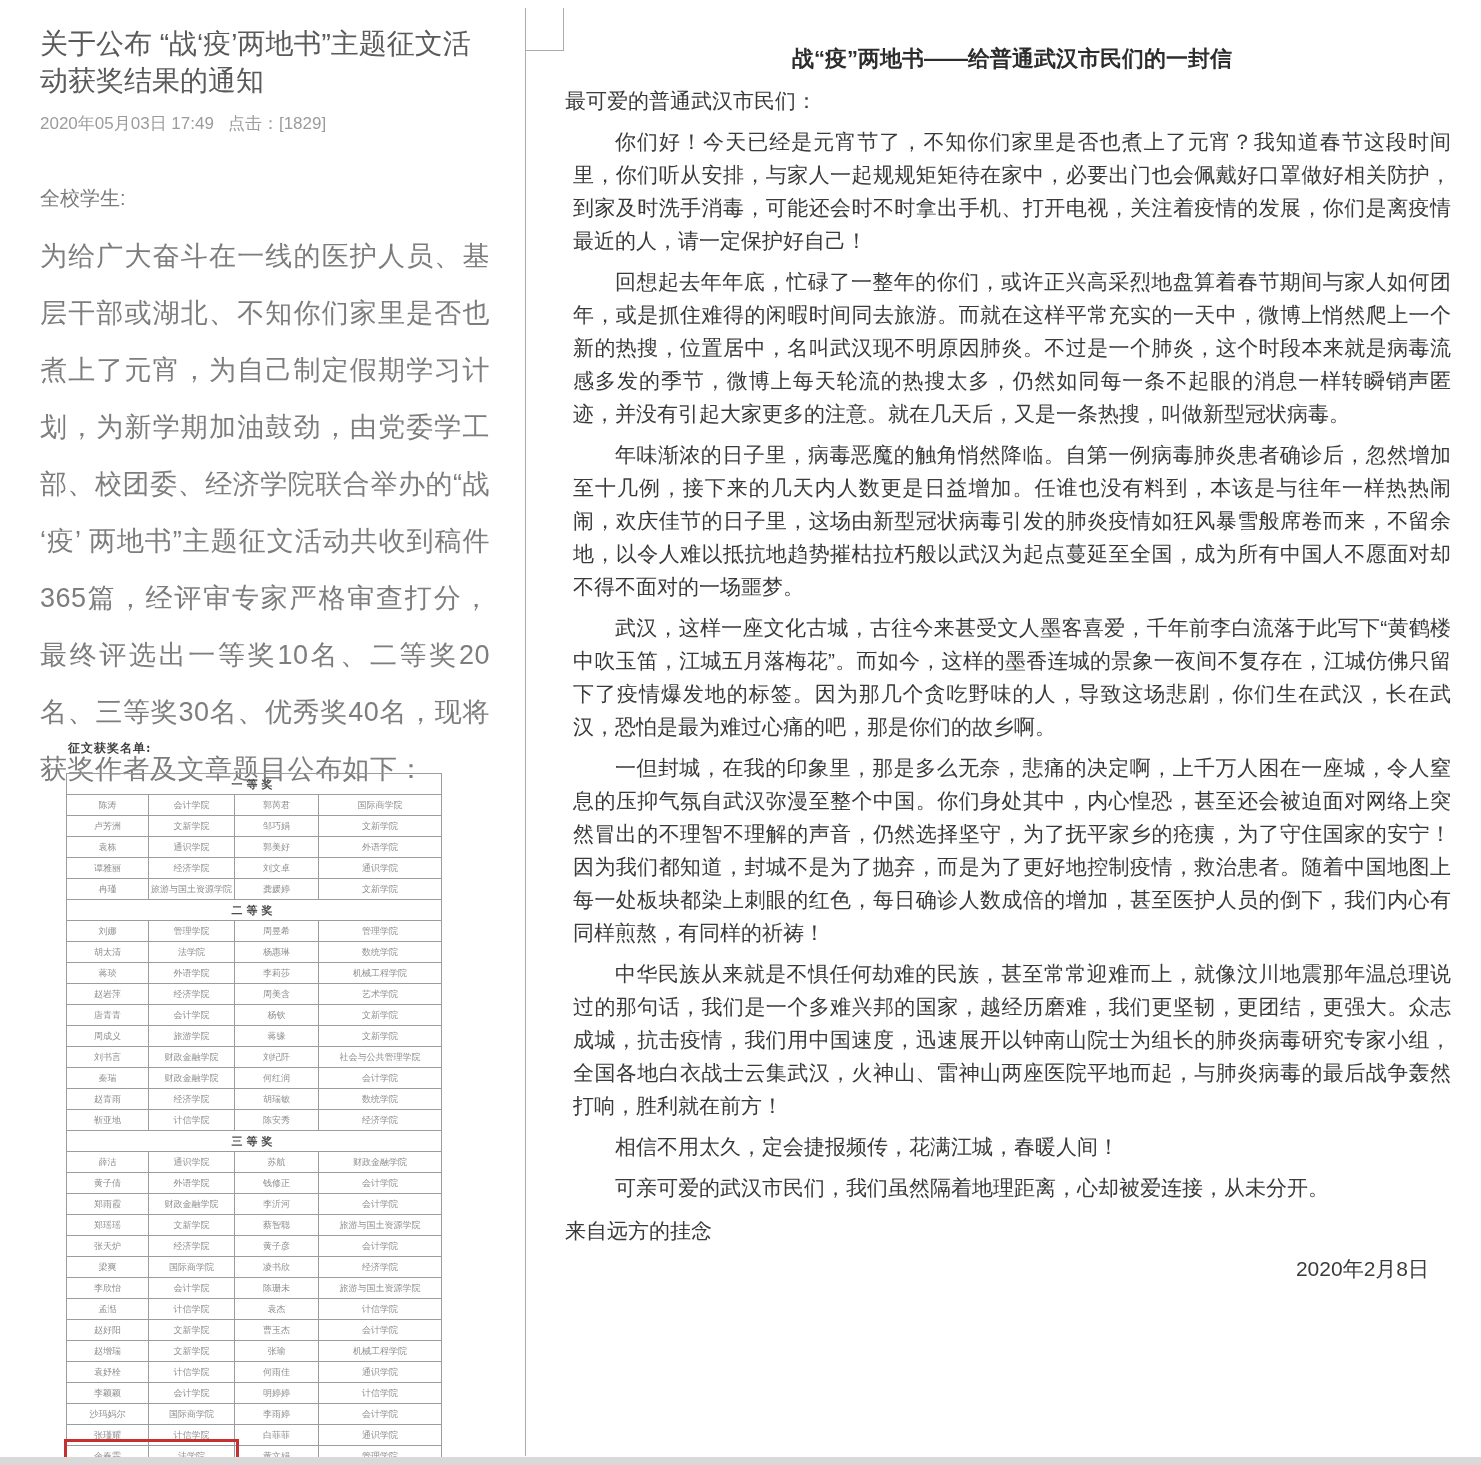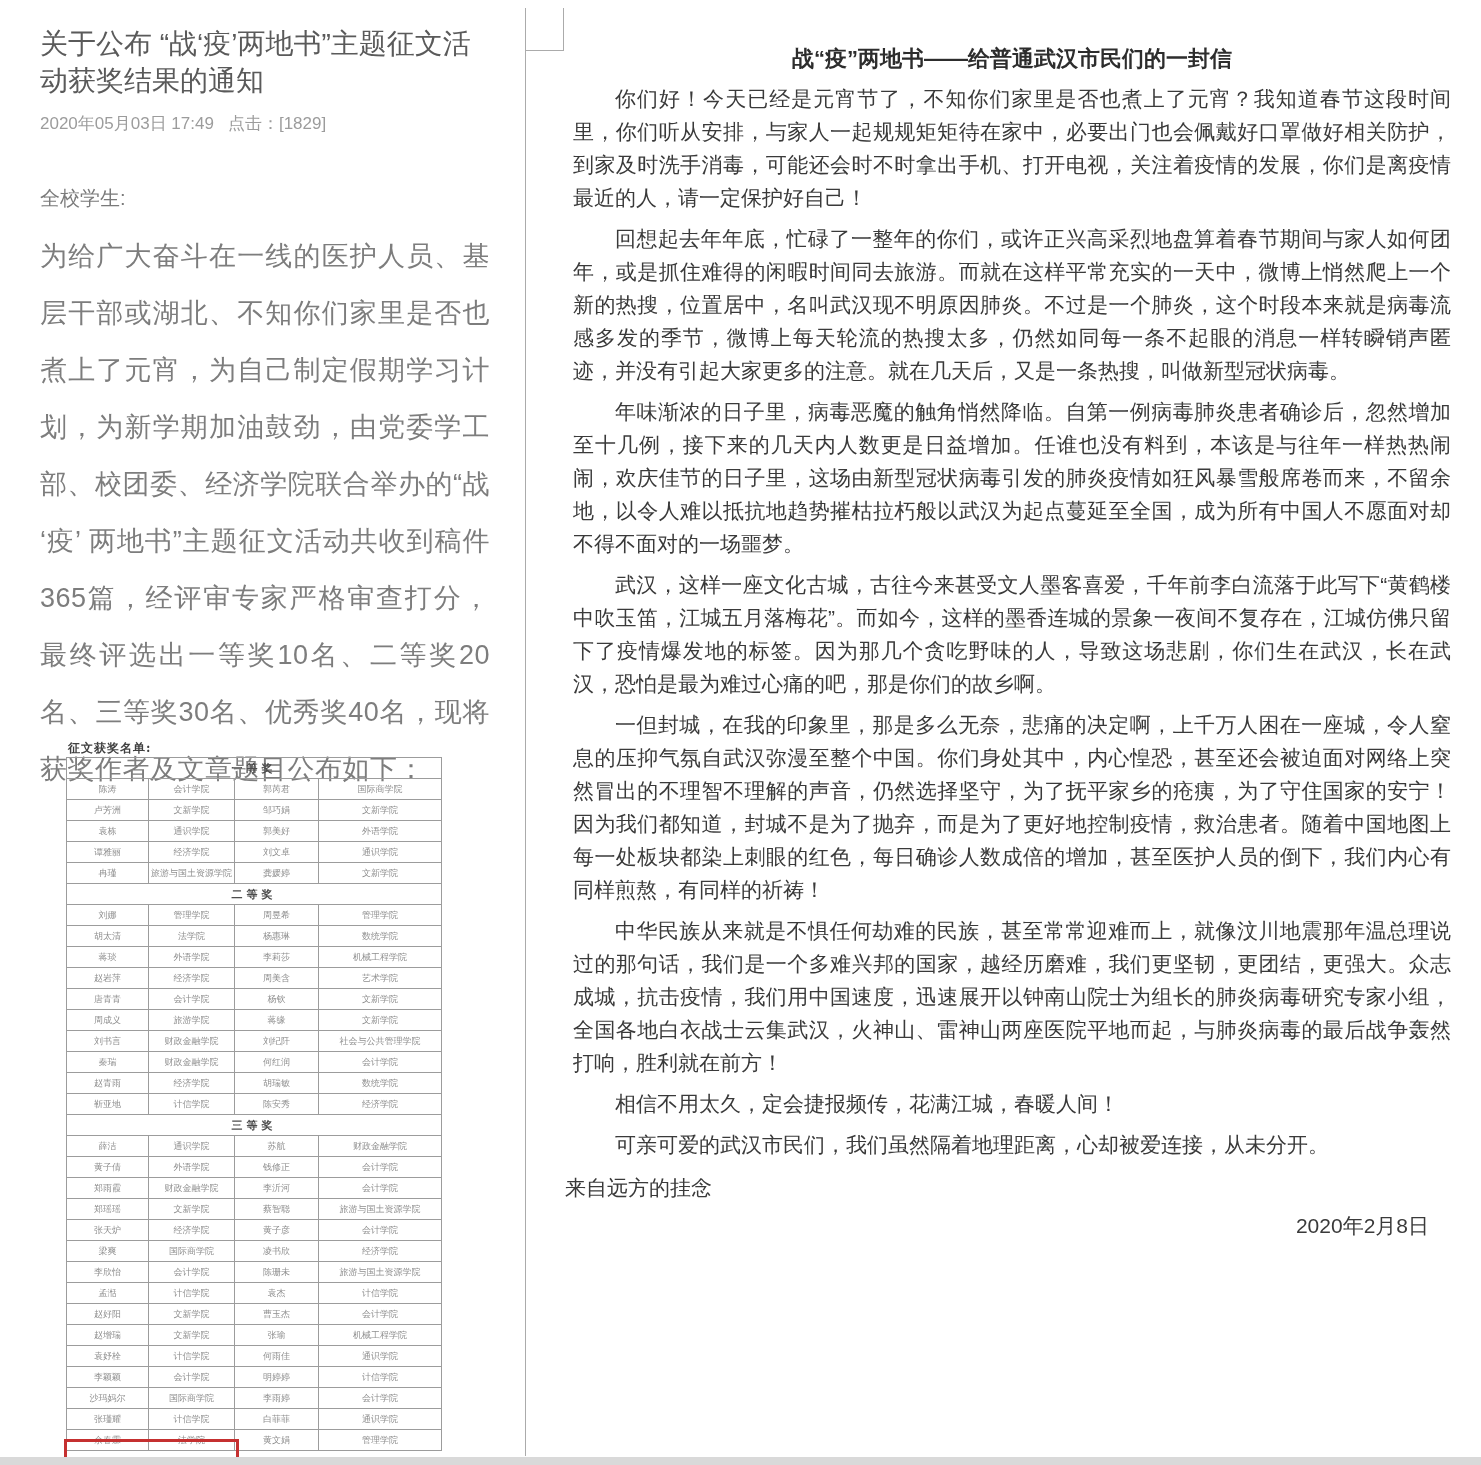--- a/index.html
+++ b/index.html
@@ -11,21 +11,21 @@
   .notice-title{margin:0;font-size:28px;font-weight:400;line-height:37px;color:#5a5a5a;}
   .notice-meta{margin-top:13px;font-size:17px;color:#9c9c9c;}
   .notice-meta span{margin-right:14px;text-align:center;}
   .notice-salutation{margin-top:50px;font-size:20px;color:#7a7a7a;}
   .notice-body{margin:16px 0 0 0;font-size:27px;line-height:57px;color:#7d7d7d;
                text-align:justify;letter-spacing:0.5px;}
 
   
   .table-wrap{position:absolute;left:66px;top:740px;width:378px;}
   .table-caption{font-family:"DejaVu Serif",serif;font-weight:700;font-size:12px;
-                 color:#3f3f3f;letter-spacing:1px;margin:0 0 0 2px;}
+                 color:#3f3f3f;letter-spacing:1px;margin:0 0 16px 2px;}
   table{border-collapse:collapse;table-layout:fixed;width:375px;
         font-family:"DejaVu Serif",serif;font-size:9px;color:#8f8f8f;}
   td{border:1px solid #9c9c9c;height:20px;text-align:center;padding:0 1px;
      overflow:hidden;white-space:nowrap;}
   tr.sec td{font-weight:700;font-size:11px;color:#4d4d4d;letter-spacing:4px;}
   .red-box{position:absolute;border:3px solid #c53030;pointer-events:none;}
 
   
   .divider{position:absolute;left:525px;top:8px;width:1px;height:1448px;background:#ababab;}
   .corner{position:absolute;left:525px;top:8px;width:38px;height:42px;
@@ -259,20 +259,21 @@
         </tbody>
       </table>
     <div class="red-box" id="red-box" style="left: -2.5px; top: 698.5px; width: 169px; height: 22px;"></div>
   </div>
 
   <div class="divider"></div>
   <div class="corner"></div>
 
   <div class="right">
     <h2 class="letter-title">战“疫”两地书——给普通武汉市民们的一封信</h2>
+    <div class="letter-salutation">最可爱的普通武汉市民们：</div>
     <div id="letter-paragraphs">
         <p class="lp">你们好！今天已经是元宵节了，不知你们家里是否也煮上了元宵？我知道春节这段时间里，你们听从安排，与家人一起规规矩矩待在家中，必要出门也会佩戴好口罩做好相关防护，到家及时洗手消毒，可能还会时不时拿出手机、打开电视，关注着疫情的发展，你们是离疫情最近的人，请一定保护好自己！</p>
         <p class="lp">回想起去年年底，忙碌了一整年的你们，或许正兴高采烈地盘算着春节期间与家人如何团年，或是抓住难得的闲暇时间同去旅游。而就在这样平常充实的一天中，微博上悄然爬上一个新的热搜，位置居中，名叫武汉现不明原因肺炎。不过是一个肺炎，这个时段本来就是病毒流感多发的季节，微博上每天轮流的热搜太多，仍然如同每一条不起眼的消息一样转瞬销声匿迹，并没有引起大家更多的注意。就在几天后，又是一条热搜，叫做新型冠状病毒。</p>
         <p class="lp">年味渐浓的日子里，病毒恶魔的触角悄然降临。自第一例病毒肺炎患者确诊后，忽然增加至十几例，接下来的几天内人数更是日益增加。任谁也没有料到，本该是与往年一样热热闹闹，欢庆佳节的日子里，这场由新型冠状病毒引发的肺炎疫情如狂风暴雪般席卷而来，不留余地，以令人难以抵抗地趋势摧枯拉朽般以武汉为起点蔓延至全国，成为所有中国人不愿面对却不得不面对的一场噩梦。</p>
         <p class="lp">武汉，这样一座文化古城，古往今来甚受文人墨客喜爱，千年前李白流落于此写下“黄鹤楼中吹玉笛，江城五月落梅花”。而如今，这样的墨香连城的景象一夜间不复存在，江城仿佛只留下了疫情爆发地的标签。因为那几个贪吃野味的人，导致这场悲剧，你们生在武汉，长在武汉，恐怕是最为难过心痛的吧，那是你们的故乡啊。</p>
         <p class="lp">一但封城，在我的印象里，那是多么无奈，悲痛的决定啊，上千万人困在一座城，令人窒息的压抑气氛自武汉弥漫至整个中国。你们身处其中，内心惶恐，甚至还会被迫面对网络上突然冒出的不理智不理解的声音，仍然选择坚守，为了抚平家乡的疮痍，为了守住国家的安宁！因为我们都知道，封城不是为了抛弃，而是为了更好地控制疫情，救治患者。随着中国地图上每一处板块都染上刺眼的红色，每日确诊人数成倍的增加，甚至医护人员的倒下，我们内心有同样煎熬，有同样的祈祷！</p>
         <p class="lp">中华民族从来就是不惧任何劫难的民族，甚至常常迎难而上，就像汶川地震那年温总理说过的那句话，我们是一个多难兴邦的国家，越经历磨难，我们更坚韧，更团结，更强大。众志成城，抗击疫情，我们用中国速度，迅速展开以钟南山院士为组长的肺炎病毒研究专家小组，全国各地白衣战士云集武汉，火神山、雷神山两座医院平地而起，与肺炎病毒的最后战争轰然打响，胜利就在前方！</p>
         <p class="lp">相信不用太久，定会捷报频传，花满江城，春暖人间！</p>
         <p class="lp">可亲可爱的武汉市民们，我们虽然隔着地理距离，心却被爱连接，从未分开。</p>
       </div>

